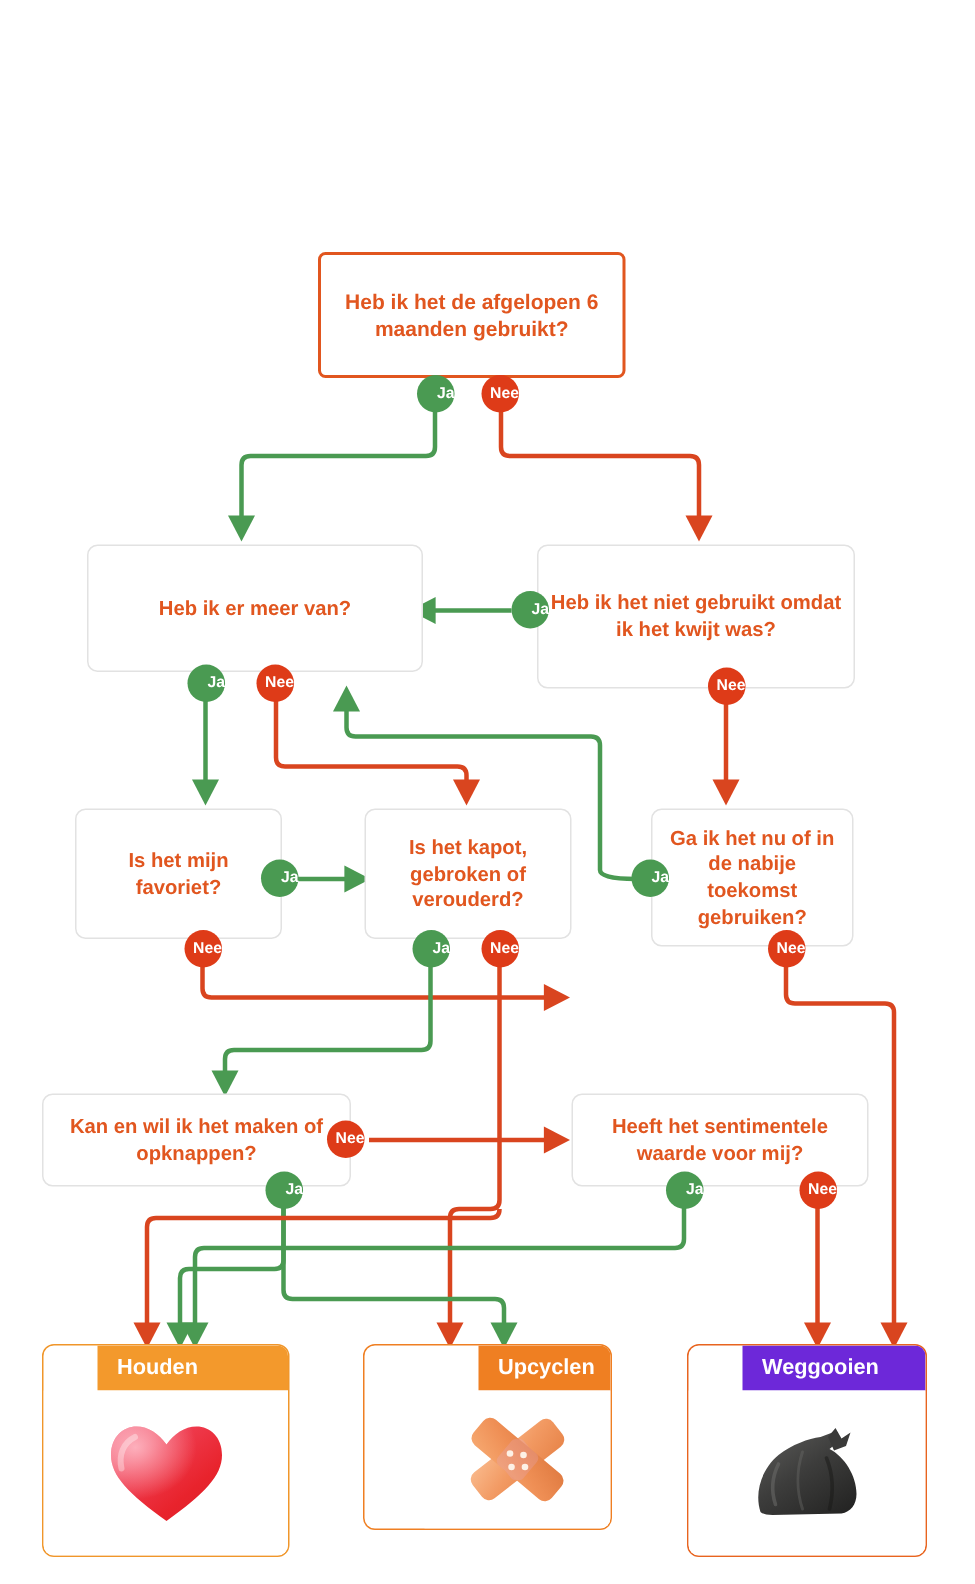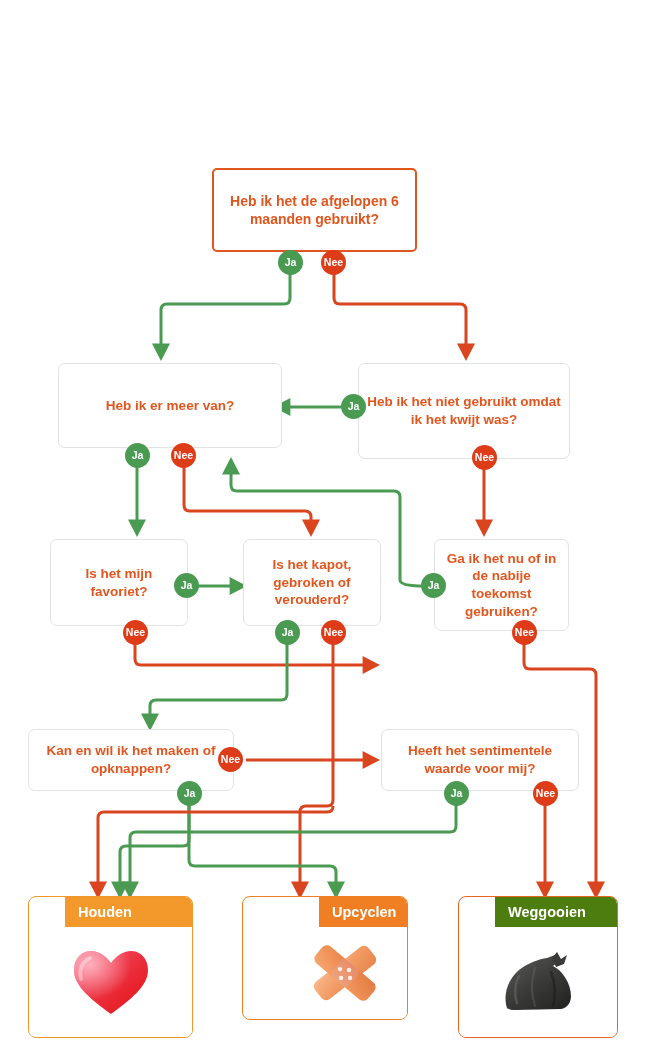--- a/index.html
+++ b/index.html
@@ -74,21 +74,21 @@
   .badge {
     position: absolute;
     width: 25px;
     height: 25px;
     border-radius: 50%;
     color: #ffffff;
     font-size: 10.5px;
     font-weight: bold;
     display: flex;
     align-items: center;
-    justify-content: center;
+    justify-content: flex-end;
     z-index: 6;
     line-height: 1;
   }
   .badge.ja  { background: #4a9a52; }
   .badge.nee { background: #de3b18; }
 
   
   .card {
     position: absolute;
     box-sizing: border-box;
@@ -106,21 +106,21 @@
     display: flex;
     align-items: center;
     padding-left: 13px;
     color: #ffffff;
     font-size: 14.5px;
     font-weight: bold;
     margin-left: 36px;
   }
   .kind-keep    .card-header { background: #f3992c; }
   .kind-upcycle .card-header { background: #ef7f22; }
-  .kind-trash   .card-header { background: #4d7c0f; }
+  .kind-trash   .card-header { background: #6d28d9; }
 
   .card-body {
     height: calc(100% - 30px);
     display: flex;
     align-items: center;
     justify-content: center;
     background: #ffffff;
   }
   .card-art { display: block; }
 </style>

